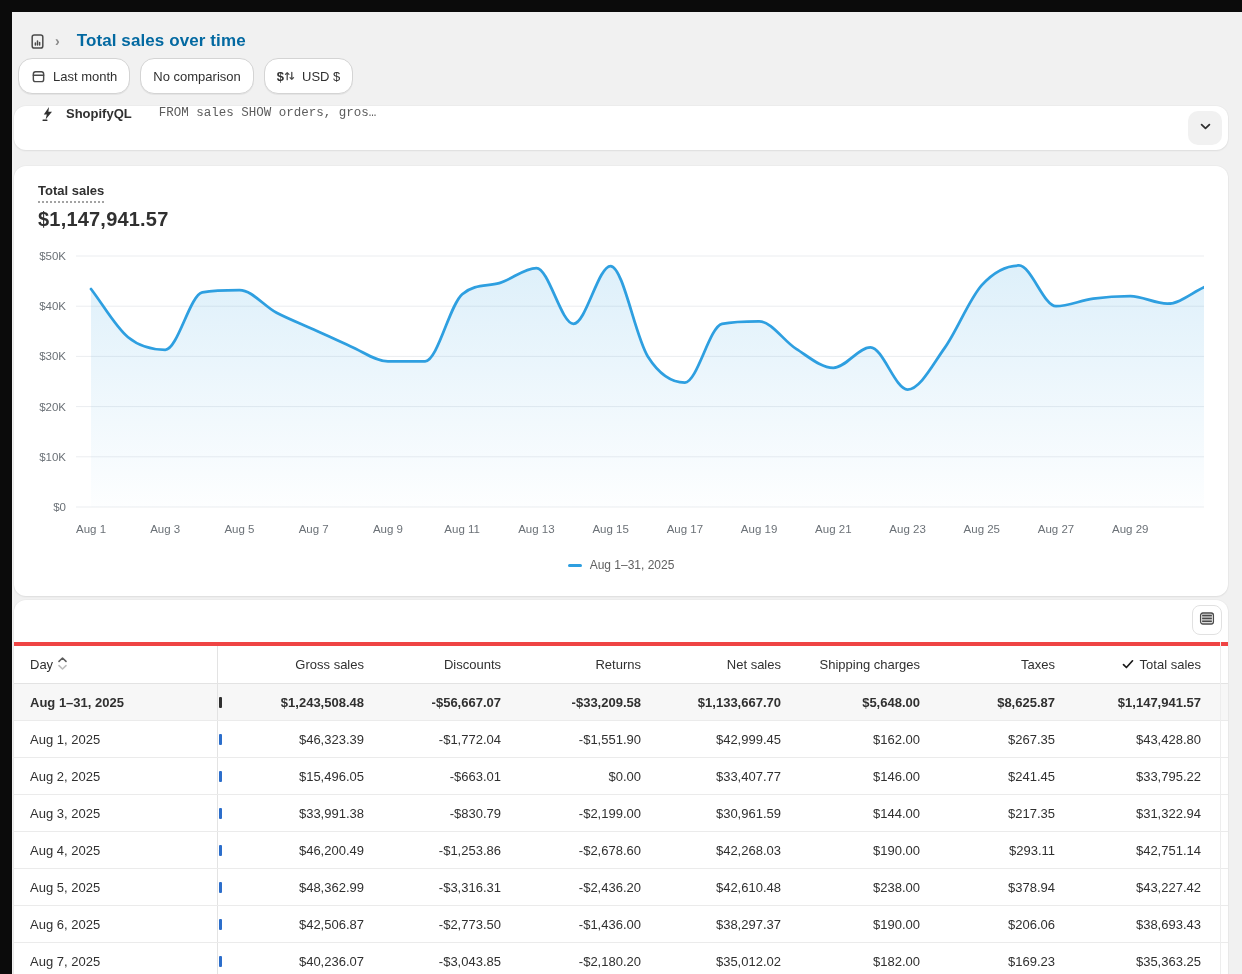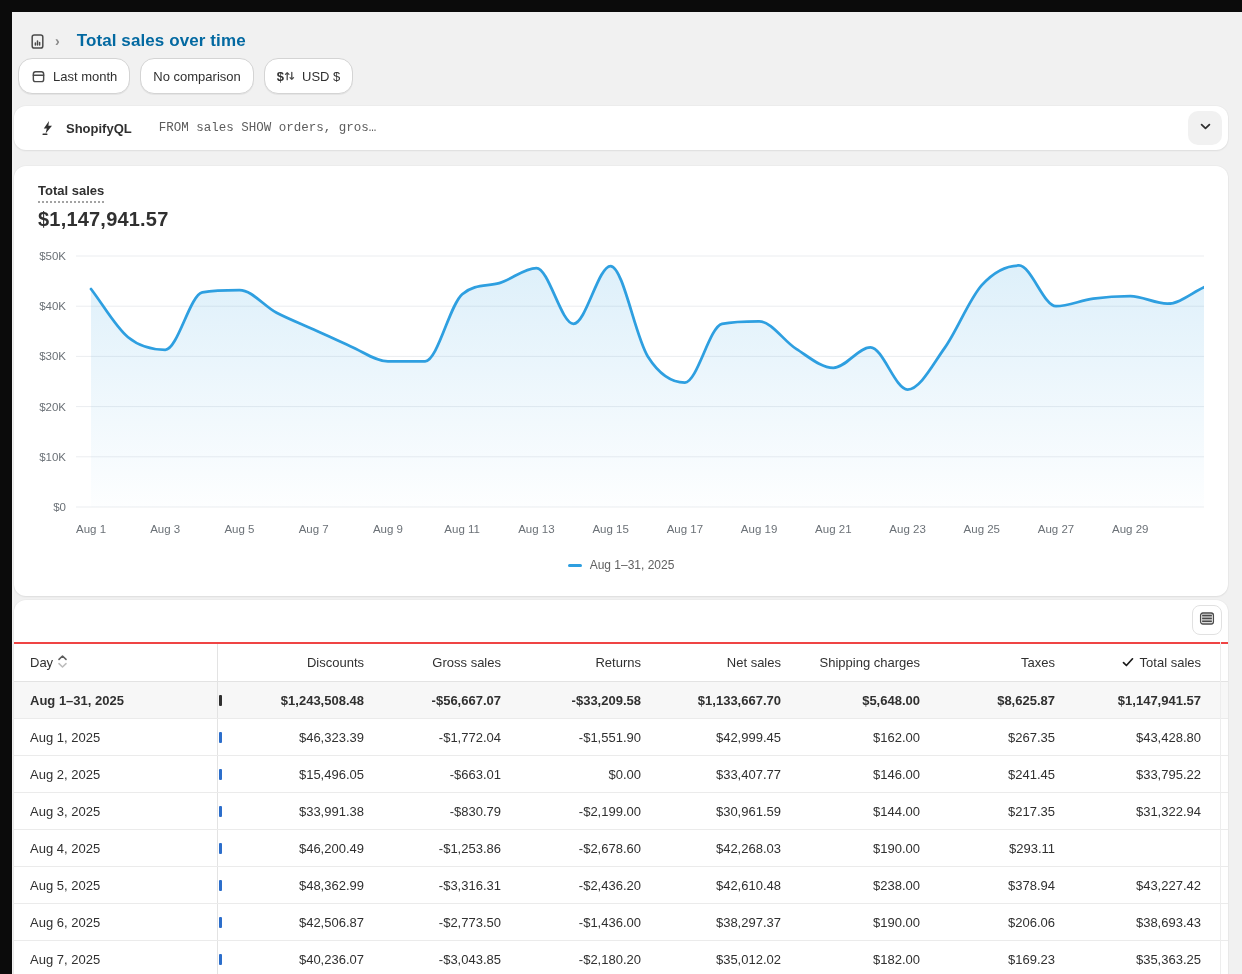--- a/index.html
+++ b/index.html
@@ -15,21 +15,21 @@
 
   .filters{position:absolute;left:6px;top:46px;display:flex;gap:10px;}
   .chip{display:inline-flex;align-items:center;gap:7px;height:36px;padding:0 12px;background:#fff;
         border:1px solid #d4d4d4;border-radius:14px;font-size:13px;font-weight:500;color:#303030;
         box-shadow:0 1px 0 rgba(0,0,0,.05);cursor:pointer;font-family:inherit;}
   .chip svg{display:block}
 
   .card{background:#fff;border-radius:12px;box-shadow:0 1px 2px rgba(26,26,26,.07),0 0 0 1px rgba(0,0,0,.02);}
 
   
-  .query-card{position:absolute;left:2px;top:94px;width:1214px;height:44px;display:flex;align-items:center;}
+  .query-card{position:absolute;left:2px;top:94px;width:1214px;height:44px;display:flex;align-items:flex-start;}
   .ql-bolt{margin-left:26px;display:flex;align-items:center;}
   .ql-label{margin-left:10px;font-size:13px;font-weight:600;color:#303030;}
   .ql-query{margin-left:27px;font-family:"Liberation Mono","DejaVu Sans Mono",monospace;
             font-size:12.5px;color:#5c5c5c;}
   .ql-expand{position:absolute;right:6px;top:5px;width:34px;height:34px;border:none;border-radius:10px;
              background:#f1f1f1;display:flex;align-items:center;justify-content:center;cursor:pointer;}
 
   
   .chart-card{position:absolute;left:2px;top:154px;width:1214px;height:430px;}
   .metric-label{position:absolute;left:24px;top:17px;font-size:13px;font-weight:600;color:#303030;
@@ -40,21 +40,21 @@
   .legend-swatch{width:14px;height:3px;border-radius:2px;background:#2e9fe0;}
   .legend-label{font-size:12px;color:#616161;}
 
   
   .table-card{position:absolute;left:2px;top:588px;width:1214px;bottom:0;border-radius:12px 12px 0 0;overflow:hidden;}
   .table-toolbar{position:relative;height:42px;}
   .view-btn{position:absolute;top:5px;right:6px;width:30px;height:30px;border:1px solid #e1e1e1;border-radius:8px;
             background:#fff;display:flex;align-items:center;justify-content:center;cursor:pointer;}
   .tr{display:grid;grid-template-columns:204px 6px 140px 137px 140px 140px 139px 135px 146px 1fr;
       height:36px;background:#fff;border-bottom:1px solid #ebebeb;}
-  .thead{height:37px;border-top:2px solid #ef4444;border-bottom:1px solid #e3e3e3;background:#fff;}
+  .thead{height:37px;border-top:4px solid #ef4444;border-bottom:1px solid #e3e3e3;background:#fff;}
   .td,.th{display:flex;align-items:center;font-size:13px;color:#303030;min-width:0;}
   .day{padding-left:16px;border-right:1px solid #e3e3e3;}
   .num{justify-content:flex-end;}
   .th{font-weight:500;}
   .th.day{gap:5px;}
   .summary{background:#f7f7f7;font-weight:700;}
   .summary .td{font-weight:700;}
   .frag-cell{overflow:hidden;align-items:center;}
   .frag{width:3px;height:11px;border-radius:1px;background:#2c6ecb;margin-left:1px;}
   .summary .frag{background:#303030;}
@@ -187,22 +187,22 @@
       <div class="th day">
         <span>Day</span>
         <span>
           <svg width="9" height="15" viewBox="0 0 9 15" fill="none" stroke-linecap="round" stroke-linejoin="round">
             <path d="M1 5.4 4.5 2 8 5.4" stroke="#5c5c5c" stroke-width="1.5"></path>
             <path d="M1 9.6 4.5 13 8 9.6" stroke="#bcbcbc" stroke-width="1.5"></path>
           </svg>
         </span>
       </div>
       <div class="th frag-cell"></div>
+      <div class="th num">Gross sales</div>
       <div class="th num">Discounts</div>
-      <div class="th num">Gross sales</div>
       <div class="th num">Returns</div>
       <div class="th num">Net sales</div>
       <div class="th num">Shipping charges</div>
       <div class="th num">Taxes</div>
       <div class="th num">
         <span class="hcheck">
           <svg width="12" height="11" viewBox="0 0 12 11" fill="none" stroke="#1a1a1a" stroke-width="1.7" stroke-linecap="round" stroke-linejoin="round">
             <path d="M1.5 5.6 4.4 8.5 10.5 1.8"></path>
           </svg>
         </span>
@@ -276,20 +276,21 @@
     <div class="td day">Aug 4, 2025</div>
     <div class="td frag-cell">
             <span class="frag"></span>
           </div>
     <div class="td num">$46,200.49</div>
     <div class="td num">-$1,253.86</div>
     <div class="td num">-$2,678.60</div>
     <div class="td num">$42,268.03</div>
     <div class="td num">$190.00</div>
     <div class="td num">$293.11</div>
+    <div class="td num">$42,751.14</div>
     <div class="td"></div>
   </div>
 
   <div class="tr">
     <div class="td day">Aug 5, 2025</div>
     <div class="td frag-cell">
             <span class="frag"></span>
           </div>
     <div class="td num">$48,362.99</div>
     <div class="td num">-$3,316.31</div>

